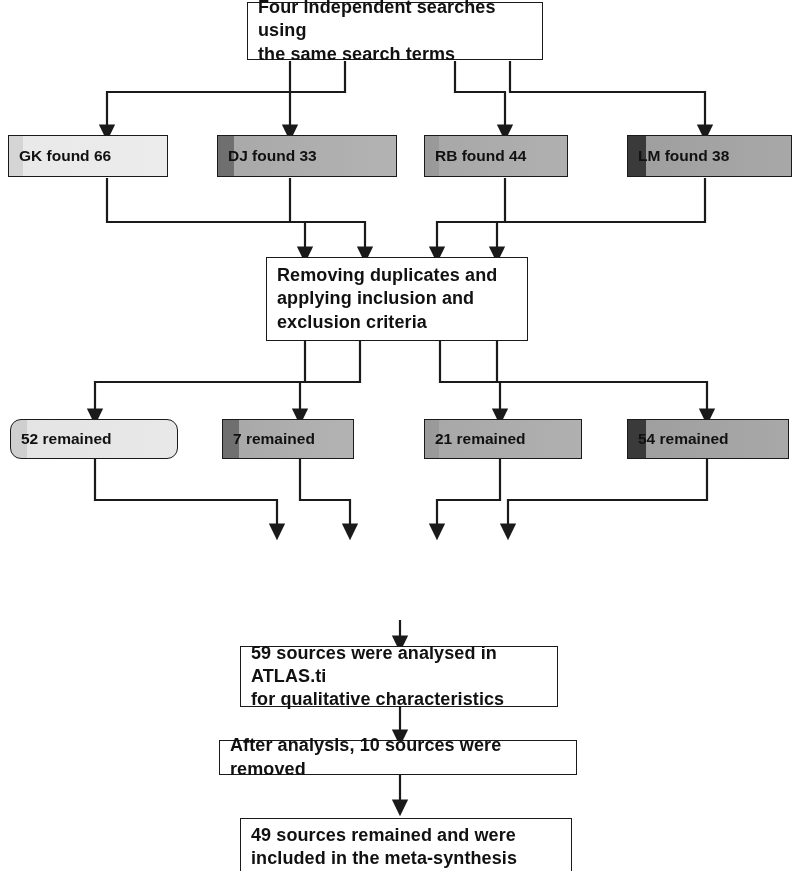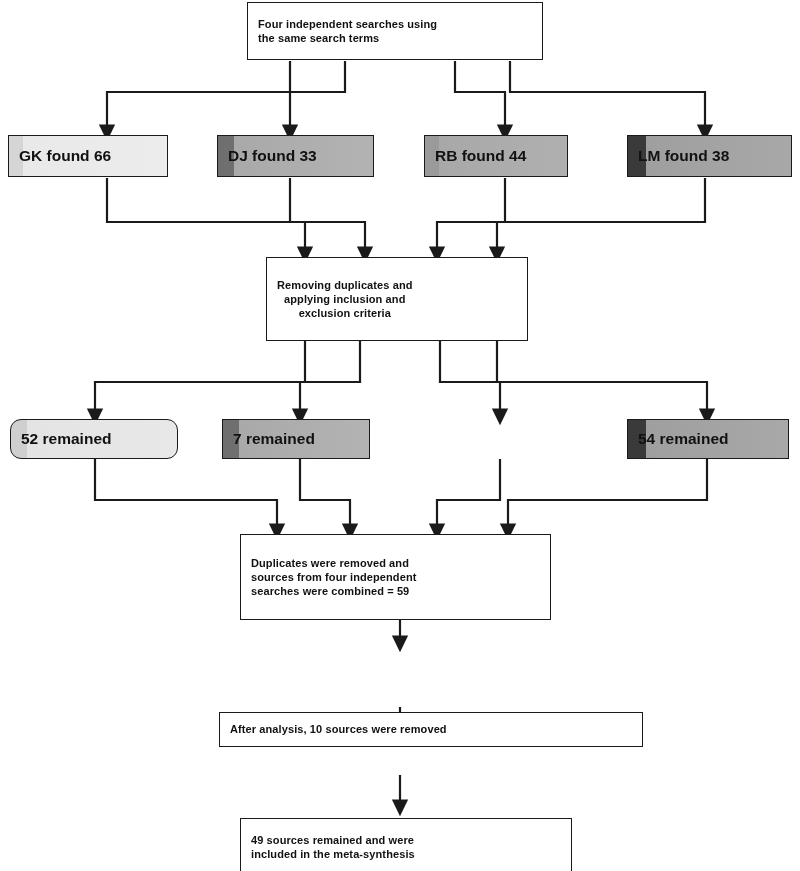--- a/index.html
+++ b/index.html
@@ -26,21 +26,21 @@
     pointer-events: none;
   }
   .node {
     position: absolute;
     box-sizing: border-box;
     border: 1.5px solid #1a1a1a;
     background: #ffffff;
     display: flex;
     align-items: center;
     padding: 6px 10px;
-    font-size: 11px;
+    font-size: 18px;
     font-weight: bold;
     color: #111111;
     line-height: 1.28;
     letter-spacing: 0.1px;
   }
   .node.center {
     justify-content: flex-start;
   }
   .node .txt {
     white-space: pre-line;
@@ -115,54 +115,56 @@
   </svg>
 
   <div class="node center" style="left:247px; top:2px; width:296px; height:58px;">
     <span class="txt">Four independent searches using
 the same search terms</span>
   </div>
 
   <div class="shaded sh-light" style="left:8px; top:135px; width:160px; height:42px;">
     <span>GK found 66</span>
   </div>
-  <div class="shaded sh-mid" style="left:217px; top:135px; width:157px; height:42px;">
+  <div class="shaded sh-mid" style="left:217px; top:135px; width:180px; height:42px;">
     <span>DJ found 33</span>
   </div>
   <div class="shaded sh-midlight" style="left:424px; top:135px; width:144px; height:42px;">
     <span>RB found 44</span>
   </div>
   <div class="shaded sh-dark" style="left:627px; top:135px; width:165px; height:42px;">
     <span>LM found 38</span>
   </div>
 
-  <div class="node center" style="left:266px; top:257px; width:262px; height:84px;text-align:center;">
+  <div class="node center" style="left:266px; top:257px; width:262px; height:84px;">
     <span class="txt">Removing duplicates and
 applying inclusion and
 exclusion criteria</span>
   </div>
 
   <div class="shaded sh-lightest" style="left:10px; top:419px; width:168px; height:40px;">
     <span>52 remained</span>
   </div>
-  <div class="shaded sh-mid" style="left:222px; top:419px; width:148px; height:40px;">
+  <div class="shaded sh-mid" style="left:222px; top:419px; width:132px; height:40px;">
     <span>7 remained</span>
+  </div>
+  <div class="shaded sh-midlight" style="left:424px; top:419px; width:158px; height:40px;">
+    <span>21 remained</span>
   </div>
   <div class="shaded sh-dark" style="left:627px; top:419px; width:162px; height:40px;align-items:center;">
     <span>54 remained</span>
   </div>
 
-  <div class="node center" style="left:240px; top:534px; width:311px; height:86px;">
-    <span class="txt">Duplicates were removed and
-sources from four independent
-searches were combined = 59</span>
+
+  <div class="node center" style="left:240px; top:646px; width:318px; height:61px;">
+    <span class="txt">59 sources were analysed in ATLAS.ti
+for qualitative characteristics</span>
   </div>
 
-
-  <div class="node center" style="left:219px; top:712px; width:424px; height:35px;">
+  <div class="node center" style="left:219px; top:740px; width:358px; height:35px;">
     <span class="txt">After analysis, 10 sources were removed</span>
   </div>
 
   <div class="node center" style="left:240px; top:810px; width:332px; height:58px;margin-top:8px;">
     <span class="txt">49 sources remained and were
 included in the meta-synthesis</span>
   </div>
 
 </div>
 

